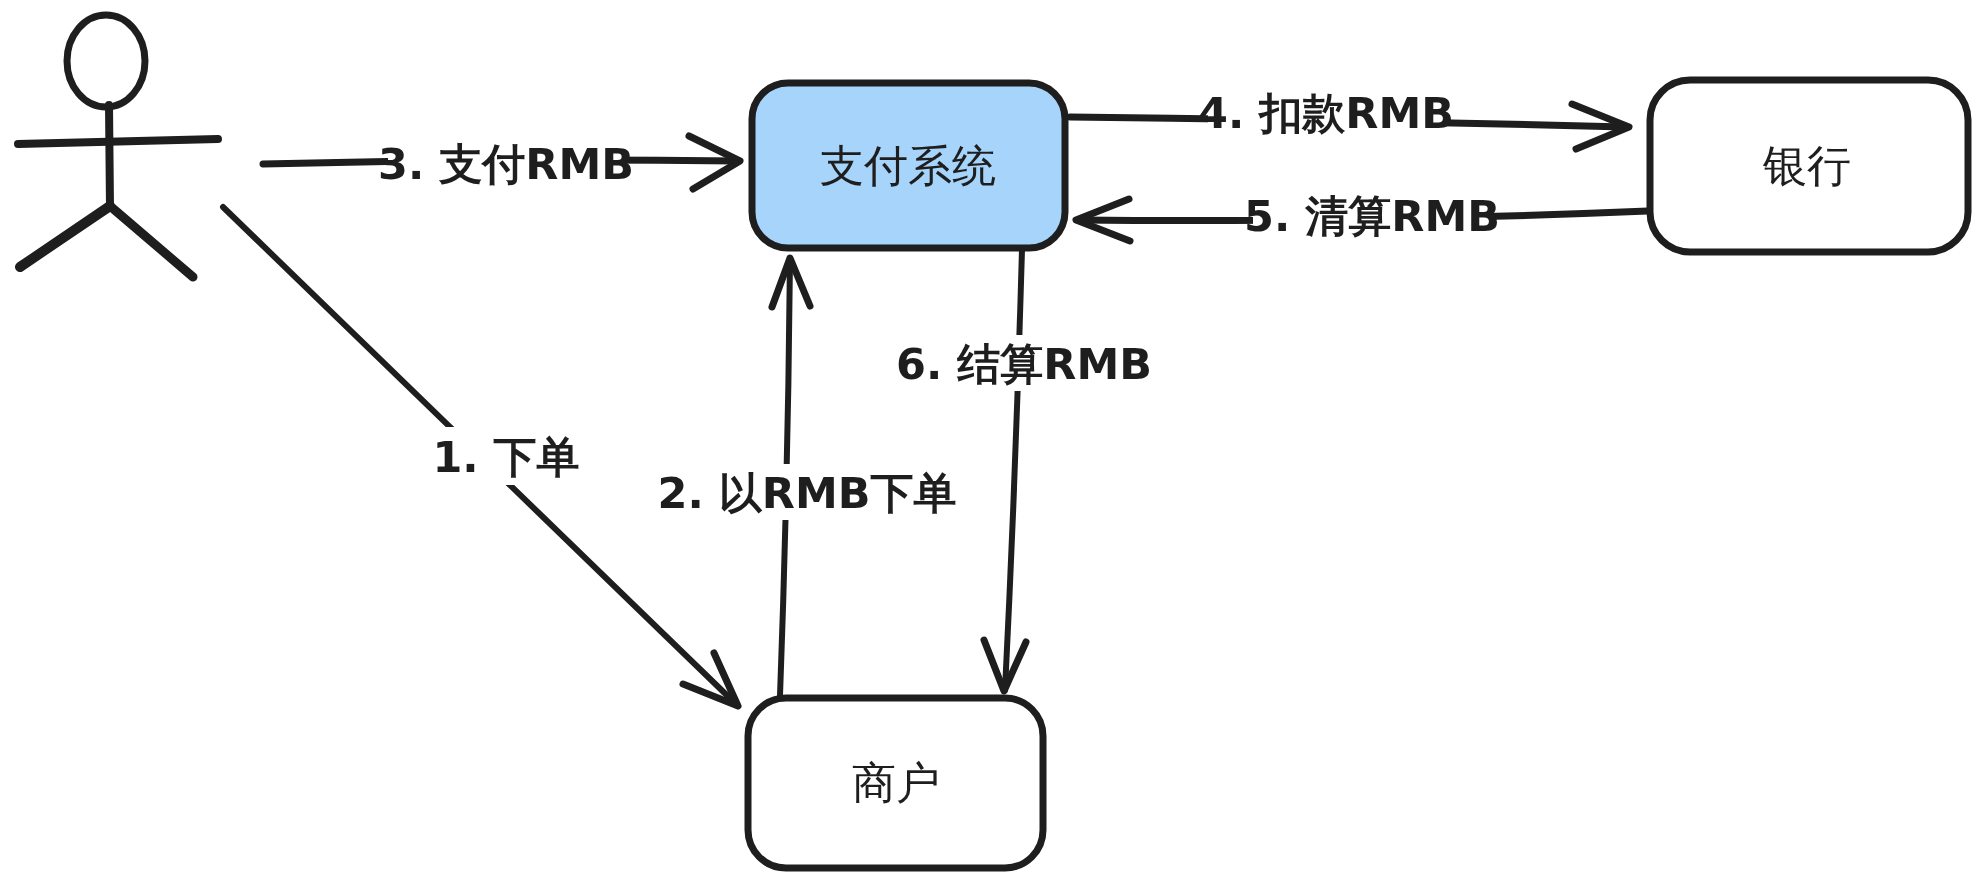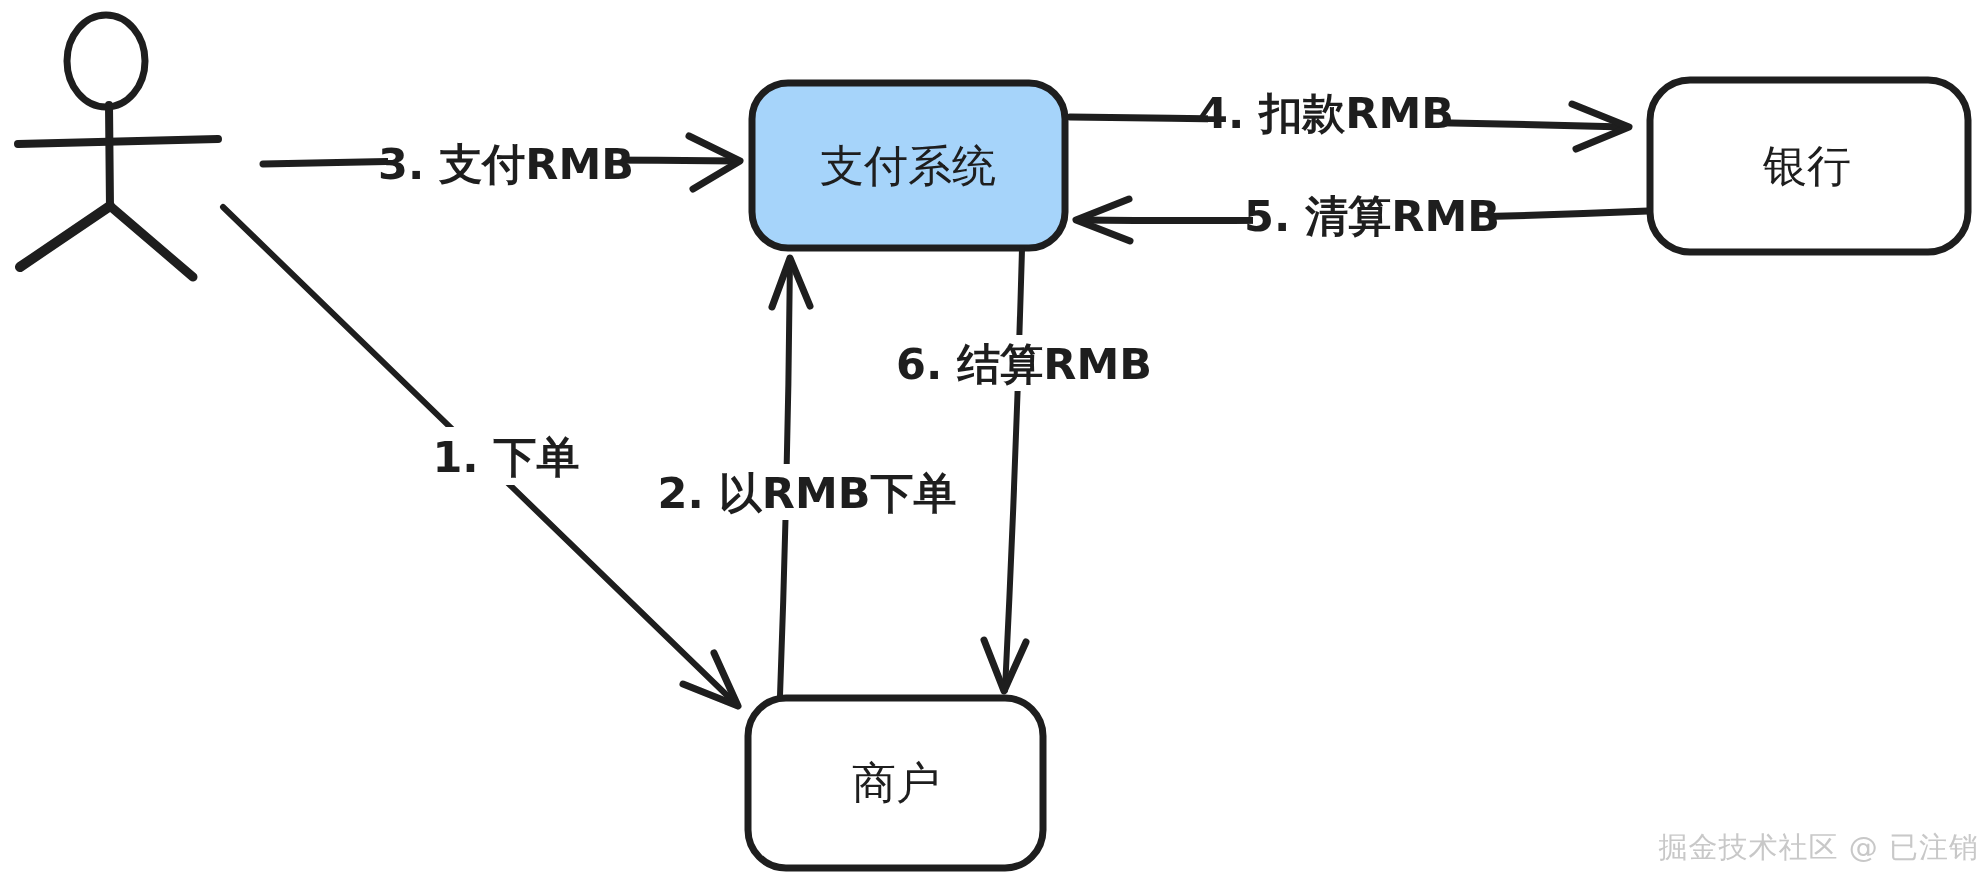--- a/index.html
+++ b/index.html
@@ -124,14 +124,13 @@
       <g>
         <path class="edge-line thin" d="M1022,249 Q1016,470 1005,690"></path>
         <path class="arrowhead" d="M984,640 L1004,691 L1026,642"></path>
         <rect class="lbl-bg" x="901" y="335" width="246" height="56"></rect>
         <text class="edge-lbl" x="1024" y="364" dy="0.35em">6. 结算RMB</text>
       </g>
 
     </g>
   </svg>
 
-  <div class="watermark">掘金技术社区 @ 已注销</div>
 </div>
 
 </body></html>

